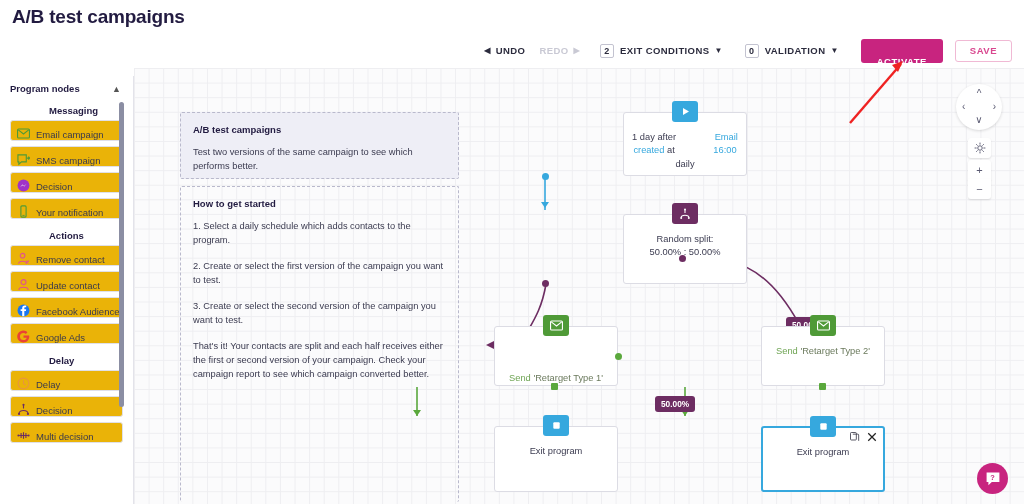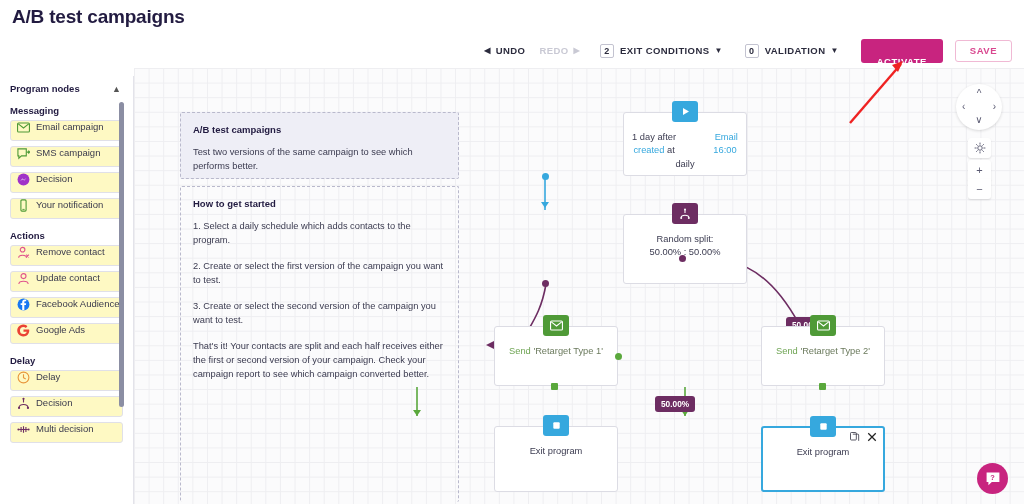--- a/index.html
+++ b/index.html
@@ -104,30 +104,31 @@
     display: flex; align-items: center; justify-content: space-between;
     padding: 7px 12px 5px 10px;
     font-size: 9.5px; font-weight: bold;
     color: #221b41;
   }
   .sb-head .chev { font-size: 9px; color: #555; }
   .sb-group {
     font-size: 9.5px; font-weight: bold;
     color: #221b41;
     padding: 6px 0 4px 10px;
+    margin-left: 39px;
   }
   .sb-item {
-    display: flex; align-items: flex-start;
+    display: flex; align-items: flex-end;
     gap: 6px;
     margin: 0 10px 5px 10px;
     height: 21px;
     padding-left: 6px;
     border: 1px solid #e0e0e8;
     border-radius: 3px;
-    background: #fef9c3;
+    background: #eab308;
     font-size: 9.5px;
     color: #3a3a4d;
     cursor: pointer;
     white-space: nowrap;
     overflow: hidden;
   }
   .sb-ico { width: 13px; height: 13px; flex: 0 0 13px; display: block; }
   .sb-scroll {
     position: absolute;
     left: 119px; top: 26px;
@@ -501,21 +502,21 @@
         <span>Random split:</span><br>
         <span>50.00% : 50.00%</span>
       </div>
     </div>
     <div class="dot dot-purple" style="left:545px; top:187px;"></div>
     <div class="dot dot-purple" style="left:408px; top:212px;"></div>
 
     <div class="edge-label" style="left:652px; top:249px;">50.00%</div>
     <div class="edge-label" style="left:521px; top:328px;">50.00%</div>
 
-    <div class="node" style="left:360px; top:258px; width:124px; height:60px;">
+    <div class="node" style="left:360px; top:258px; width:124px; height:60px;align-items:flex-end;">
       <div class="node-badge badge-green">
         <svg width="13" height="11" viewBox="0 0 14 11">
             <rect x="0.6" y="0.6" width="12.8" height="9.8" rx="1.2" fill="none" stroke="#ffffff" stroke-width="1.2"></rect>
             <path d="M1.4 1.6 L7 6 L12.6 1.6" fill="none" stroke="#ffffff" stroke-width="1.2"></path>
           </svg>
       </div>
       <div class="node-label c-green">
         <span>Send </span><span style="color:#6b7a5d;">'Retarget Type 1'</span>
       </div>
     </div>

